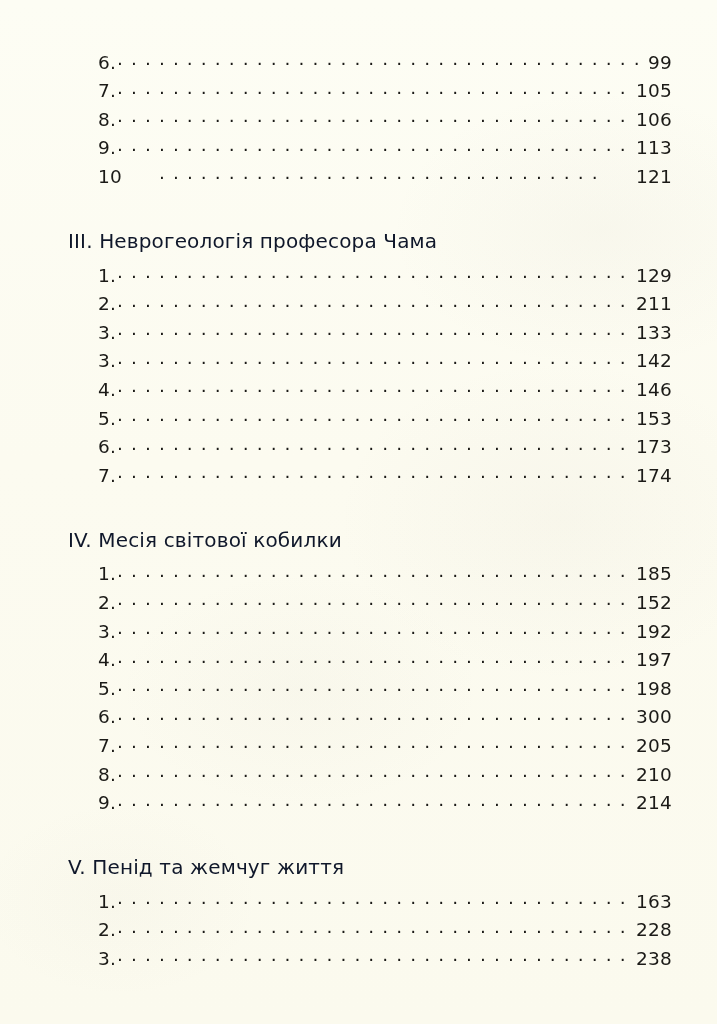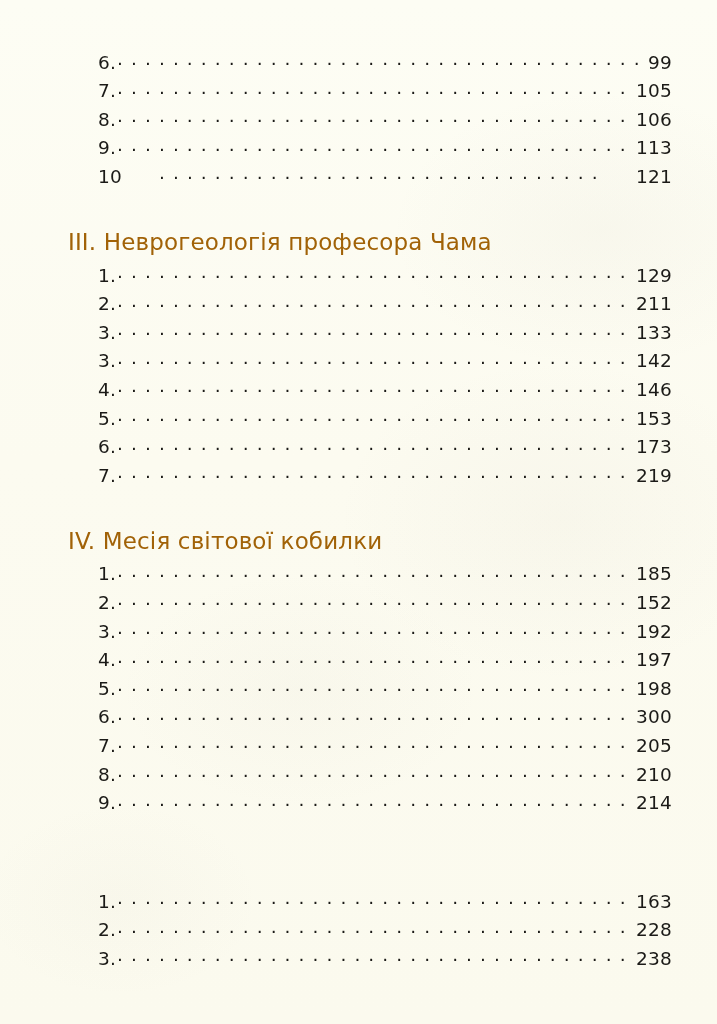--- a/index.html
+++ b/index.html
@@ -31,25 +31,25 @@
 
   .toc {
     position: absolute;
     inset: 0;
     padding: 0;
   }
 
   .section-heading {
     position: absolute;
     left: 68px;
-    font-size: 23px;
+    font-size: 20px;
     font-weight: 400;
     letter-spacing: 0.15px;
     white-space: nowrap;
-    color: #a16207;
+    color: #0f172a;
     text-align: center;
   }
 
   .entry {
     position: absolute;
     left: 98px;
     right: 45px;
     height: 24px;
     display: flex;
     align-items: baseline;
@@ -155,21 +155,21 @@
       <span class="entry-page">153</span>
     </div>
     <div class="entry" style="top: 434.6px;">
       <span class="entry-number">6.</span>
       <span class="entry-leader"></span>
       <span class="entry-page">173</span>
     </div>
     <div class="entry" style="top: 463.2px;">
       <span class="entry-number">7.</span>
       <span class="entry-leader"></span>
-      <span class="entry-page">219</span>
+      <span class="entry-page">174</span>
     </div>
     <div class="section-heading" style="top: 527.8px;">IV. Месія світової кобилки</div>
     <div class="entry" style="top: 561.8px;">
       <span class="entry-number">1.</span>
       <span class="entry-leader"></span>
       <span class="entry-page">185</span>
     </div>
     <div class="entry" style="top: 590.4px;">
       <span class="entry-number">2.</span>
       <span class="entry-leader"></span>
@@ -203,20 +203,21 @@
     <div class="entry" style="top: 762px;">
       <span class="entry-number">8.</span>
       <span class="entry-leader"></span>
       <span class="entry-page">210</span>
     </div>
     <div class="entry" style="top: 790.6px;">
       <span class="entry-number">9.</span>
       <span class="entry-leader"></span>
       <span class="entry-page">214</span>
     </div>
+    <div class="section-heading" style="top: 855.2px;">V. Пенід та жемчуг життя</div>
     <div class="entry" style="top: 889.2px;">
       <span class="entry-number">1.</span>
       <span class="entry-leader"></span>
       <span class="entry-page">163</span>
     </div>
     <div class="entry" style="top: 917.8px;">
       <span class="entry-number">2.</span>
       <span class="entry-leader"></span>
       <span class="entry-page">228</span>
     </div>

